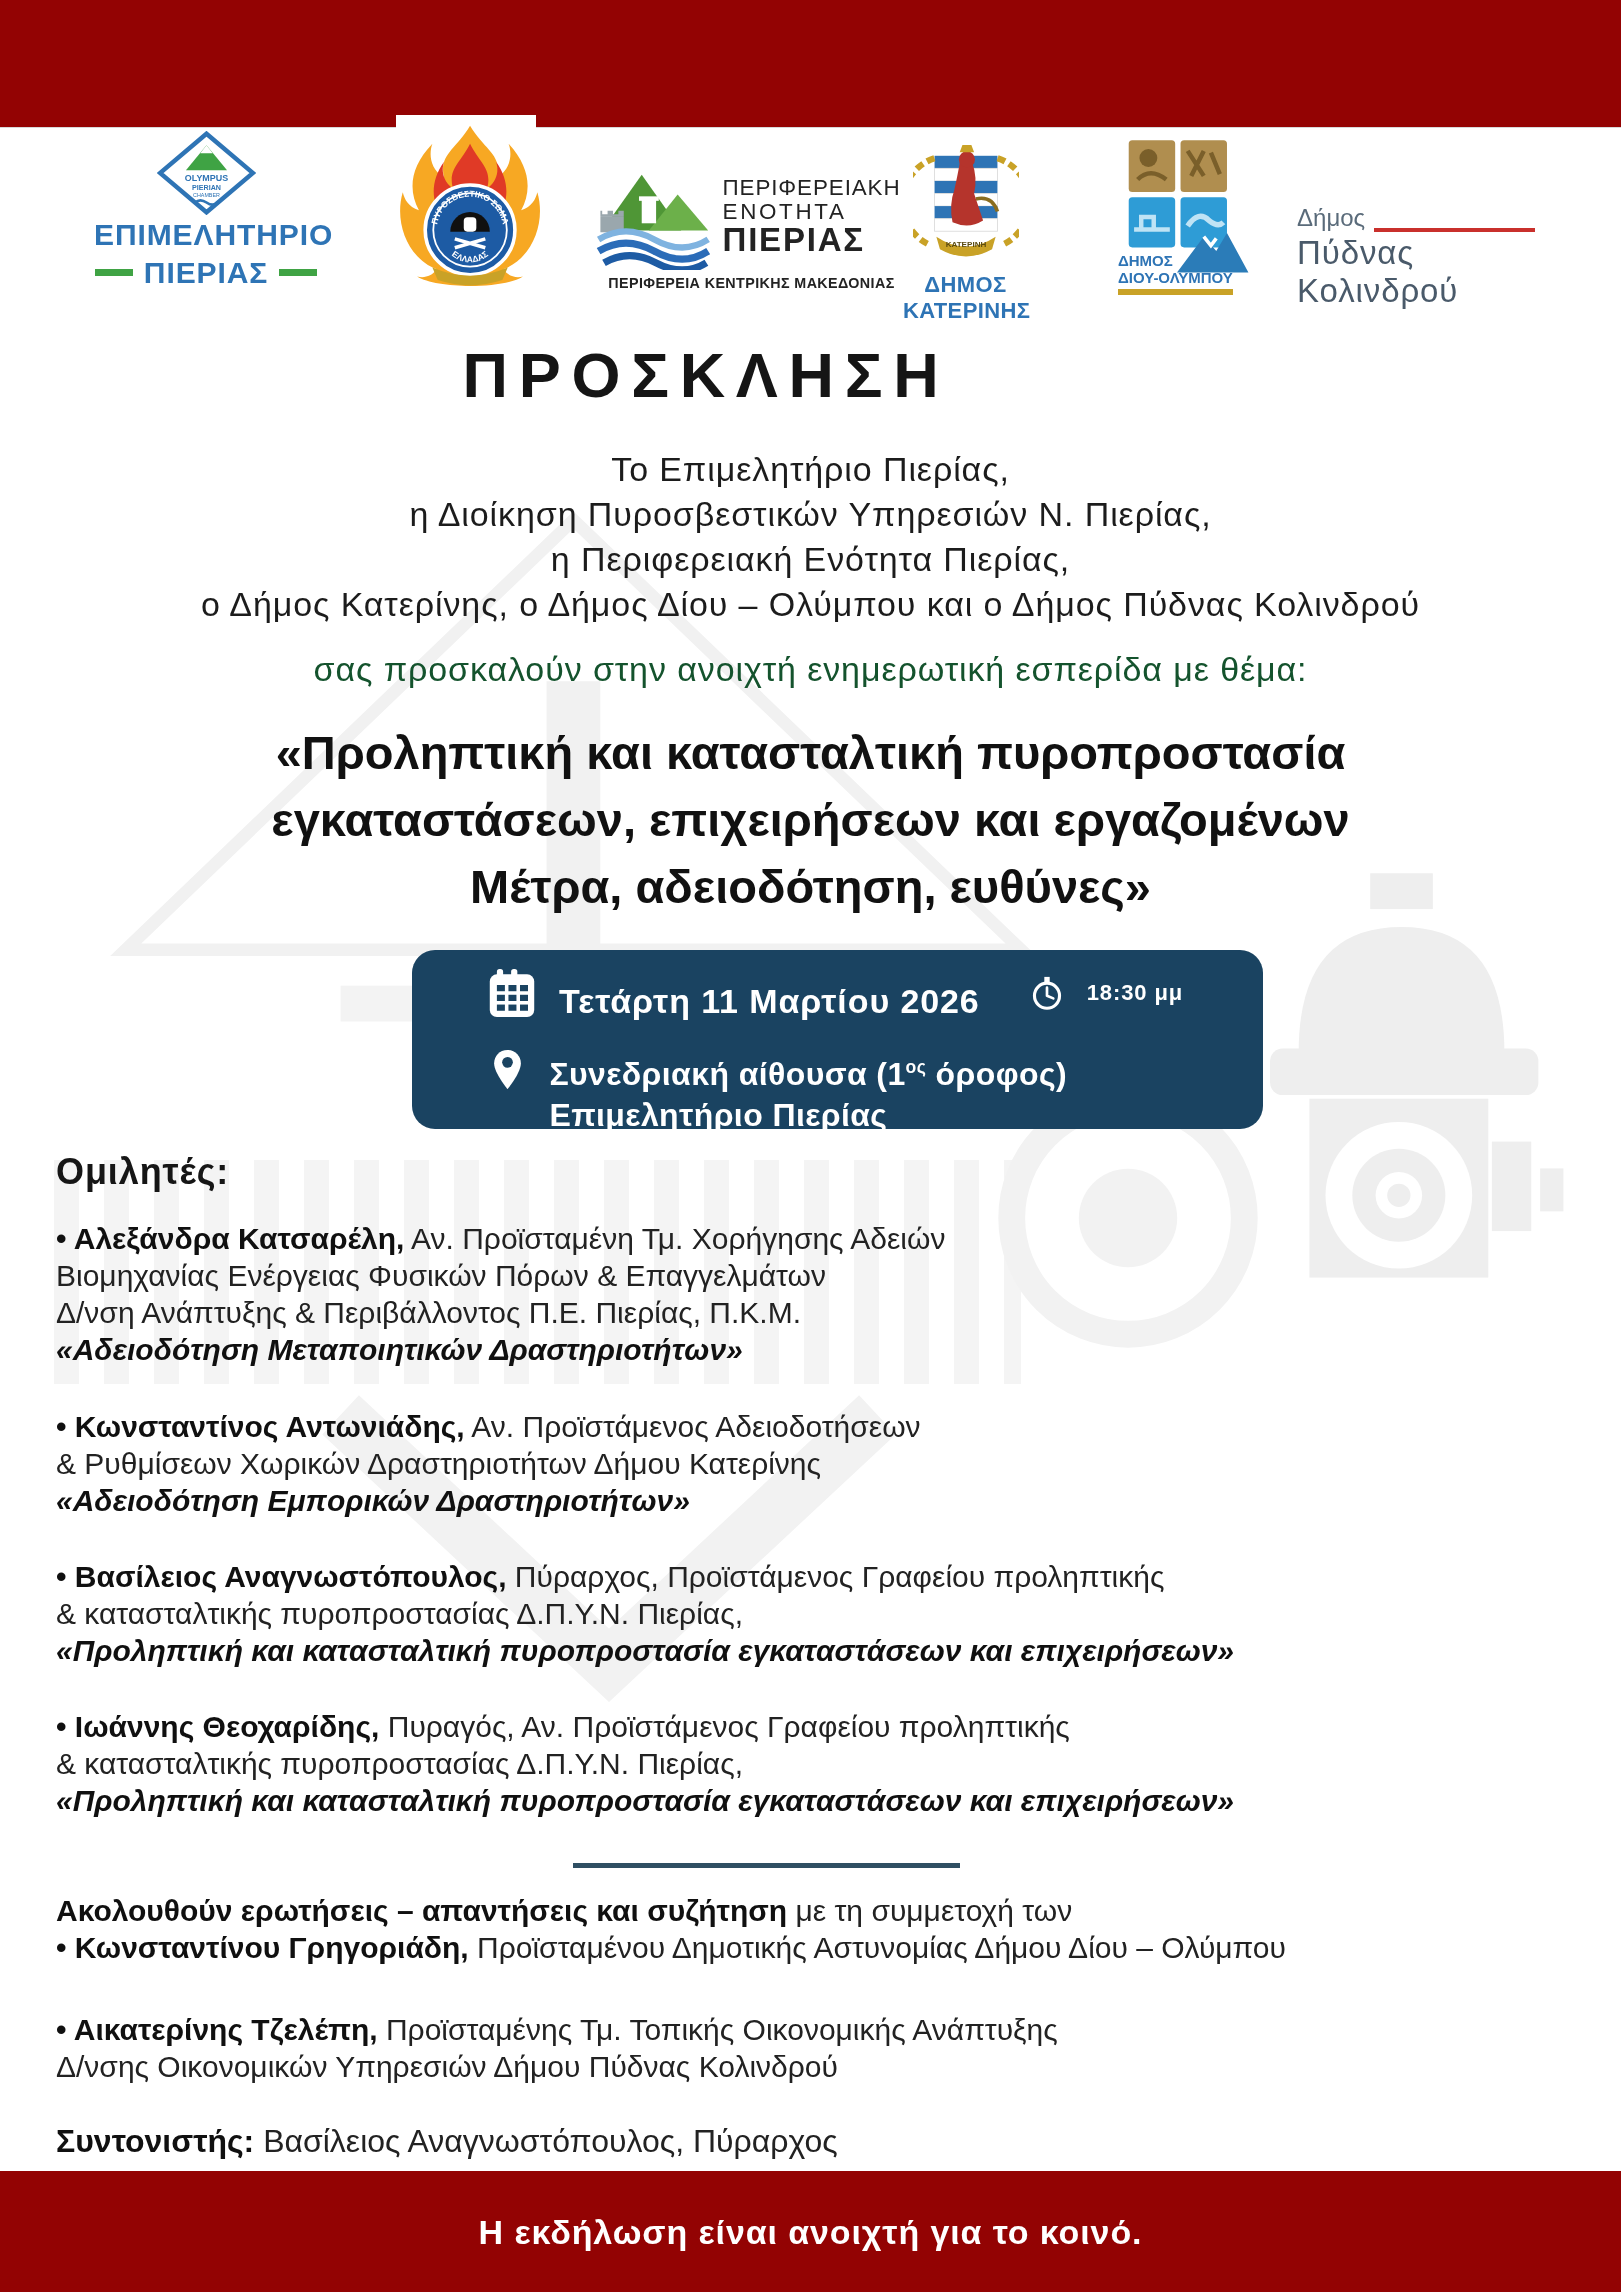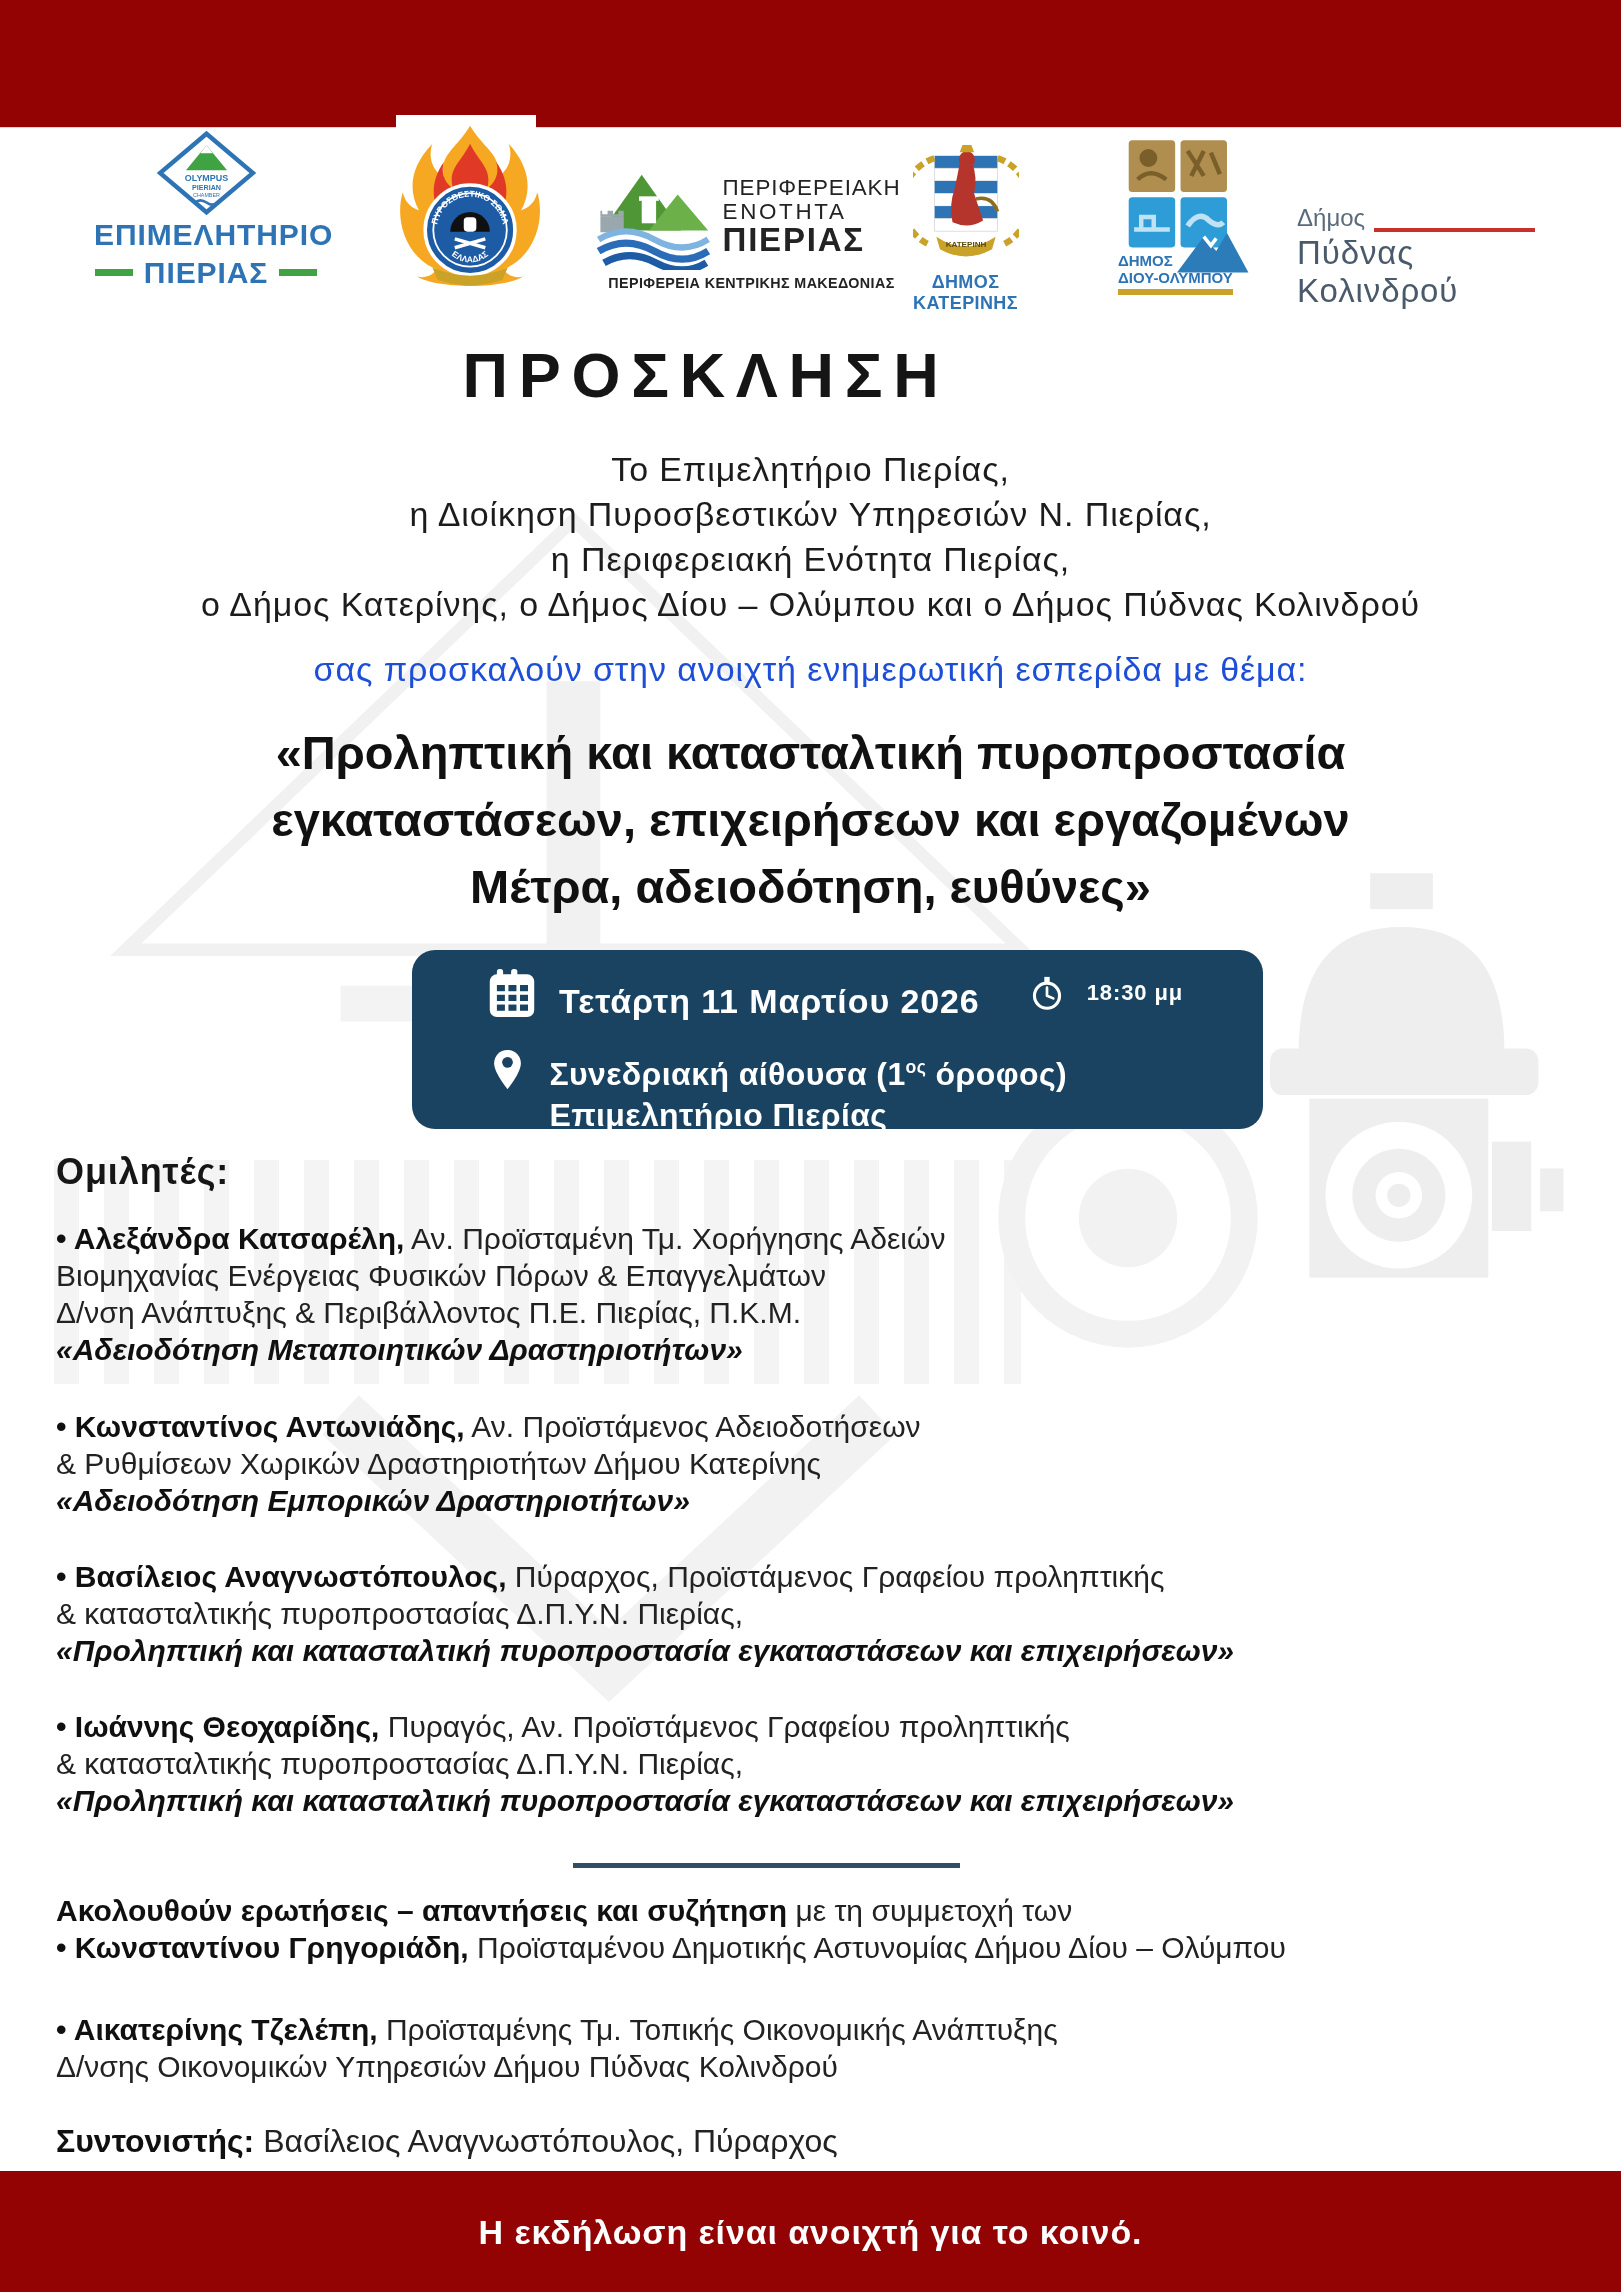--- a/index.html
+++ b/index.html
@@ -18,32 +18,32 @@
   .logo{position:absolute;}
   .chamber-line1{color:#2E74B5;font-weight:bold;font-size:30px;letter-spacing:0.9px;text-align:center;}
   .chamber-line2{display:flex;align-items:center;justify-content:center;gap:10.7px;margin-top:3.6px;}
   .chamber-line2 .dash{width:38px;height:6.3px;background:#3FA344;}
   .chamber-line2 .t{color:#2E74B5;font-weight:bold;font-size:30px;letter-spacing:0.9px;}
   .pe-text{line-height:1.05;color:#232323;}
   .pe-l1{font-size:22.4px;letter-spacing:0.9px;}
   .pe-l2{font-size:22.4px;letter-spacing:2.7px;}
   .pe-l3{font-size:33px;font-weight:bold;letter-spacing:1.8px;}
   .pe-sub{font-size:14.3px;font-weight:bold;color:#232323;letter-spacing:0.4px;}
-  .kat-label{font-size:18px;font-weight:bold;color:#2E74B5;letter-spacing:0.4px;}
+  .kat-label{font-size:22px;font-weight:bold;color:#2E74B5;letter-spacing:0.4px;}
   .diou-label{font-size:15px;font-weight:bold;color:#2E74B5;line-height:1.15;}
   .diou-underline{width:115px;height:5.4px;background:#C9A227;margin-top:2.7px;}
   .pydna .row1{display:flex;align-items:flex-end;gap:9px;}
   .pydna .dimos{font-size:24px;color:#5A6B7A;}
   .pydna .redline{width:161px;height:4.5px;background:#C9302C;}
   .pydna .big{font-size:33px;color:#4A5A6A;margin-top:1.8px;letter-spacing:0.9px;}
   
   .title{left:0;top:339px;width:1412px;text-align:center;font-size:63px;font-weight:bold;
          letter-spacing:10.7px;color:#151515;}
   .introlines{left:0;top:447px;width:1621px;text-align:center;font-size:34px;line-height:45px;color:#1c1c1c;letter-spacing:0.9px;}
-  .invite{left:0;top:650px;width:1621px;text-align:center;font-size:34px;color:#1d4ed8;letter-spacing:0.9px;}
+  .invite{left:0;top:650px;width:1621px;text-align:center;font-size:34px;color:#14532d;letter-spacing:0.9px;}
   .theme{left:0;top:719px;width:1621px;text-align:center;font-size:47px;font-weight:bold;
          line-height:67px;color:#111;}
   
   .eventbox{left:412px;top:950px;width:851px;height:179px;background:#1A4361;border-radius:23px;
             box-sizing:border-box;padding:16px 0 0 76px;color:#ffffff;}
   .ev-row1{display:flex;align-items:center;height:54px;gap:23px;}
   .ev-date{font-size:34px;font-weight:bold;letter-spacing:0.9px;margin-top:16px;}
   .ev-time{font-size:22px;font-weight:bold;letter-spacing:0.9px;}
   .ev-row2{display:flex;margin-top:27px;gap:27px;align-items:flex-start;}
   .ev-loc{font-size:32px;font-weight:bold;line-height:41px;letter-spacing:0.4px;}

